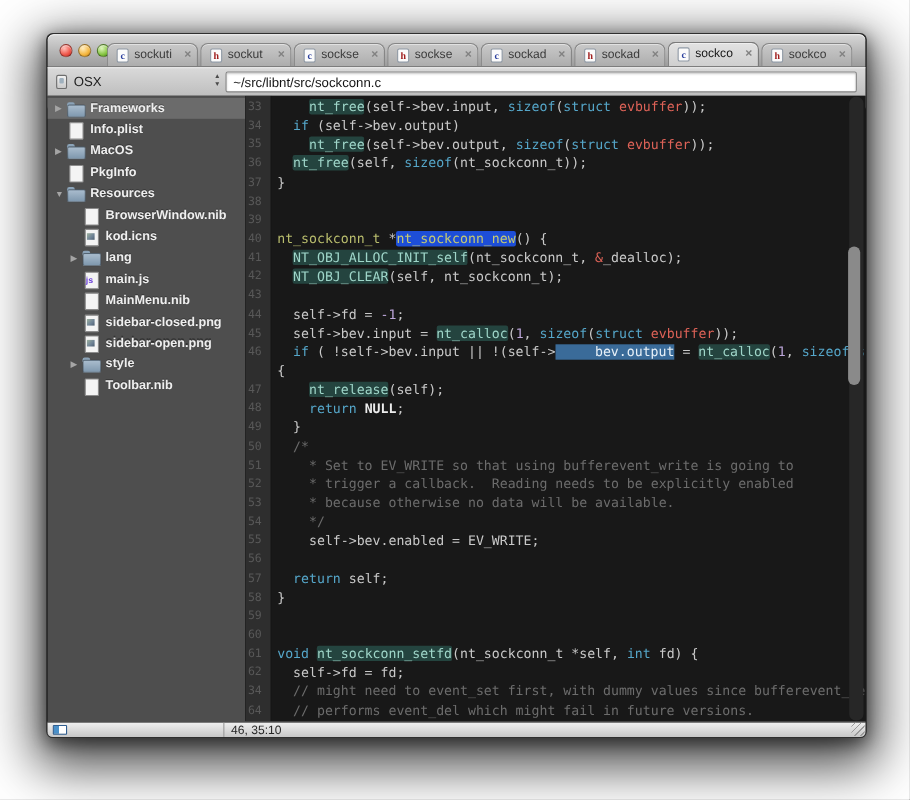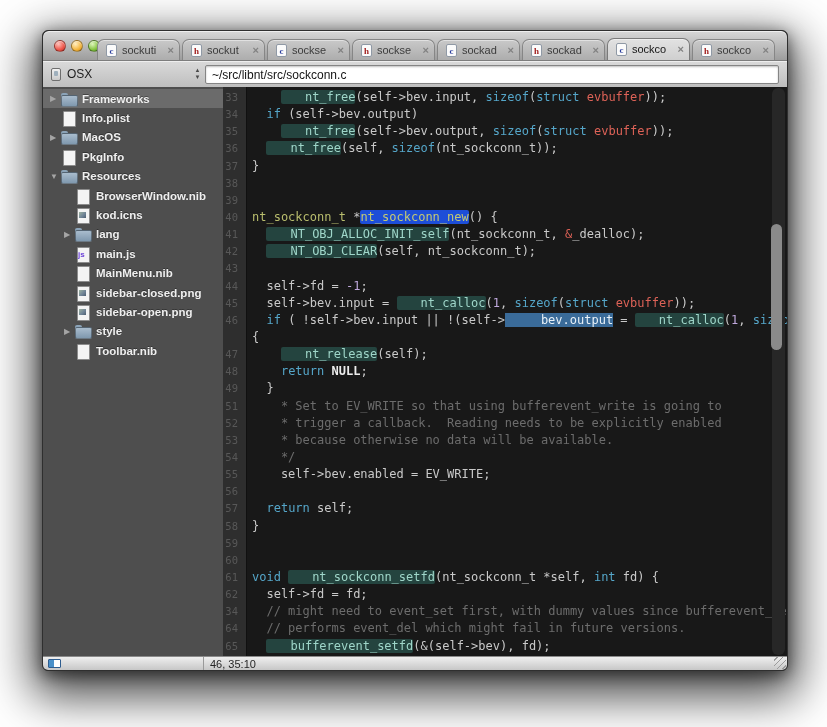--- a/index.html
+++ b/index.html
@@ -87,21 +87,21 @@
   .ctext{padding-left:9px;font-family:"DejaVu Sans Mono",monospace;font-size:12px;
     line-height:17.15px;white-space:pre;cursor:text;}
   .pl{color:#c9c9c9;}
   .kw{color:#55a6c9;}
   .ty{color:#dd6257;}
   .ut{color:#b9bd6d;}
   .amp{color:#dd6257;}
   .cm{color:#6c6c6c;}
   .num{color:#bfa8dc;}
   .cn{color:#ececec;font-weight:bold;}
-  .fn{color:#9fd6c9;background:#24443f;border-radius:2px;padding-left:24px;}
+  .fn{color:#9fd6c9;background:#24443f;border-radius:2px;}
   .fny{color:#c5ca74;background:#1d4ed8;border-radius:2px;}
   .selhl{color:#e8f1f8;background:#3a6b99;padding-left:36px;}
 
   .sbtrack{position:absolute;right:2px;top:1px;bottom:1px;width:13px;background:#272727;
     border-radius:6px;}
   .sbthumb{position:absolute;right:3px;top:136px;width:11px;height:126px;background:#8a8a8a;
     border-radius:6px;}
 
   
   .statusbar{position:absolute;left:0;right:0;bottom:0;height:14px;
@@ -326,20 +326,24 @@
           </div>
           <div class="crow">
             <div class="gnum">48</div>
             <div class="ctext"><span class="pl">    </span><span class="kw">return</span><span class="pl"> </span><span class="cn">NULL</span><span class="pl">;</span></div>
           </div>
           <div class="crow">
             <div class="gnum">49</div>
             <div class="ctext"><span class="pl">  }</span></div>
           </div>
           <div class="crow">
+            <div class="gnum">50</div>
+            <div class="ctext"><span class="cm">  /*</span></div>
+          </div>
+          <div class="crow">
             <div class="gnum">51</div>
             <div class="ctext"><span class="cm">    * Set to EV_WRITE so that using bufferevent_write is going to</span></div>
           </div>
           <div class="crow">
             <div class="gnum">52</div>
             <div class="ctext"><span class="cm">    * trigger a callback.  Reading needs to be explicitly enabled</span></div>
           </div>
           <div class="crow">
             <div class="gnum">53</div>
             <div class="ctext"><span class="cm">    * because otherwise no data will be available.</span></div>

